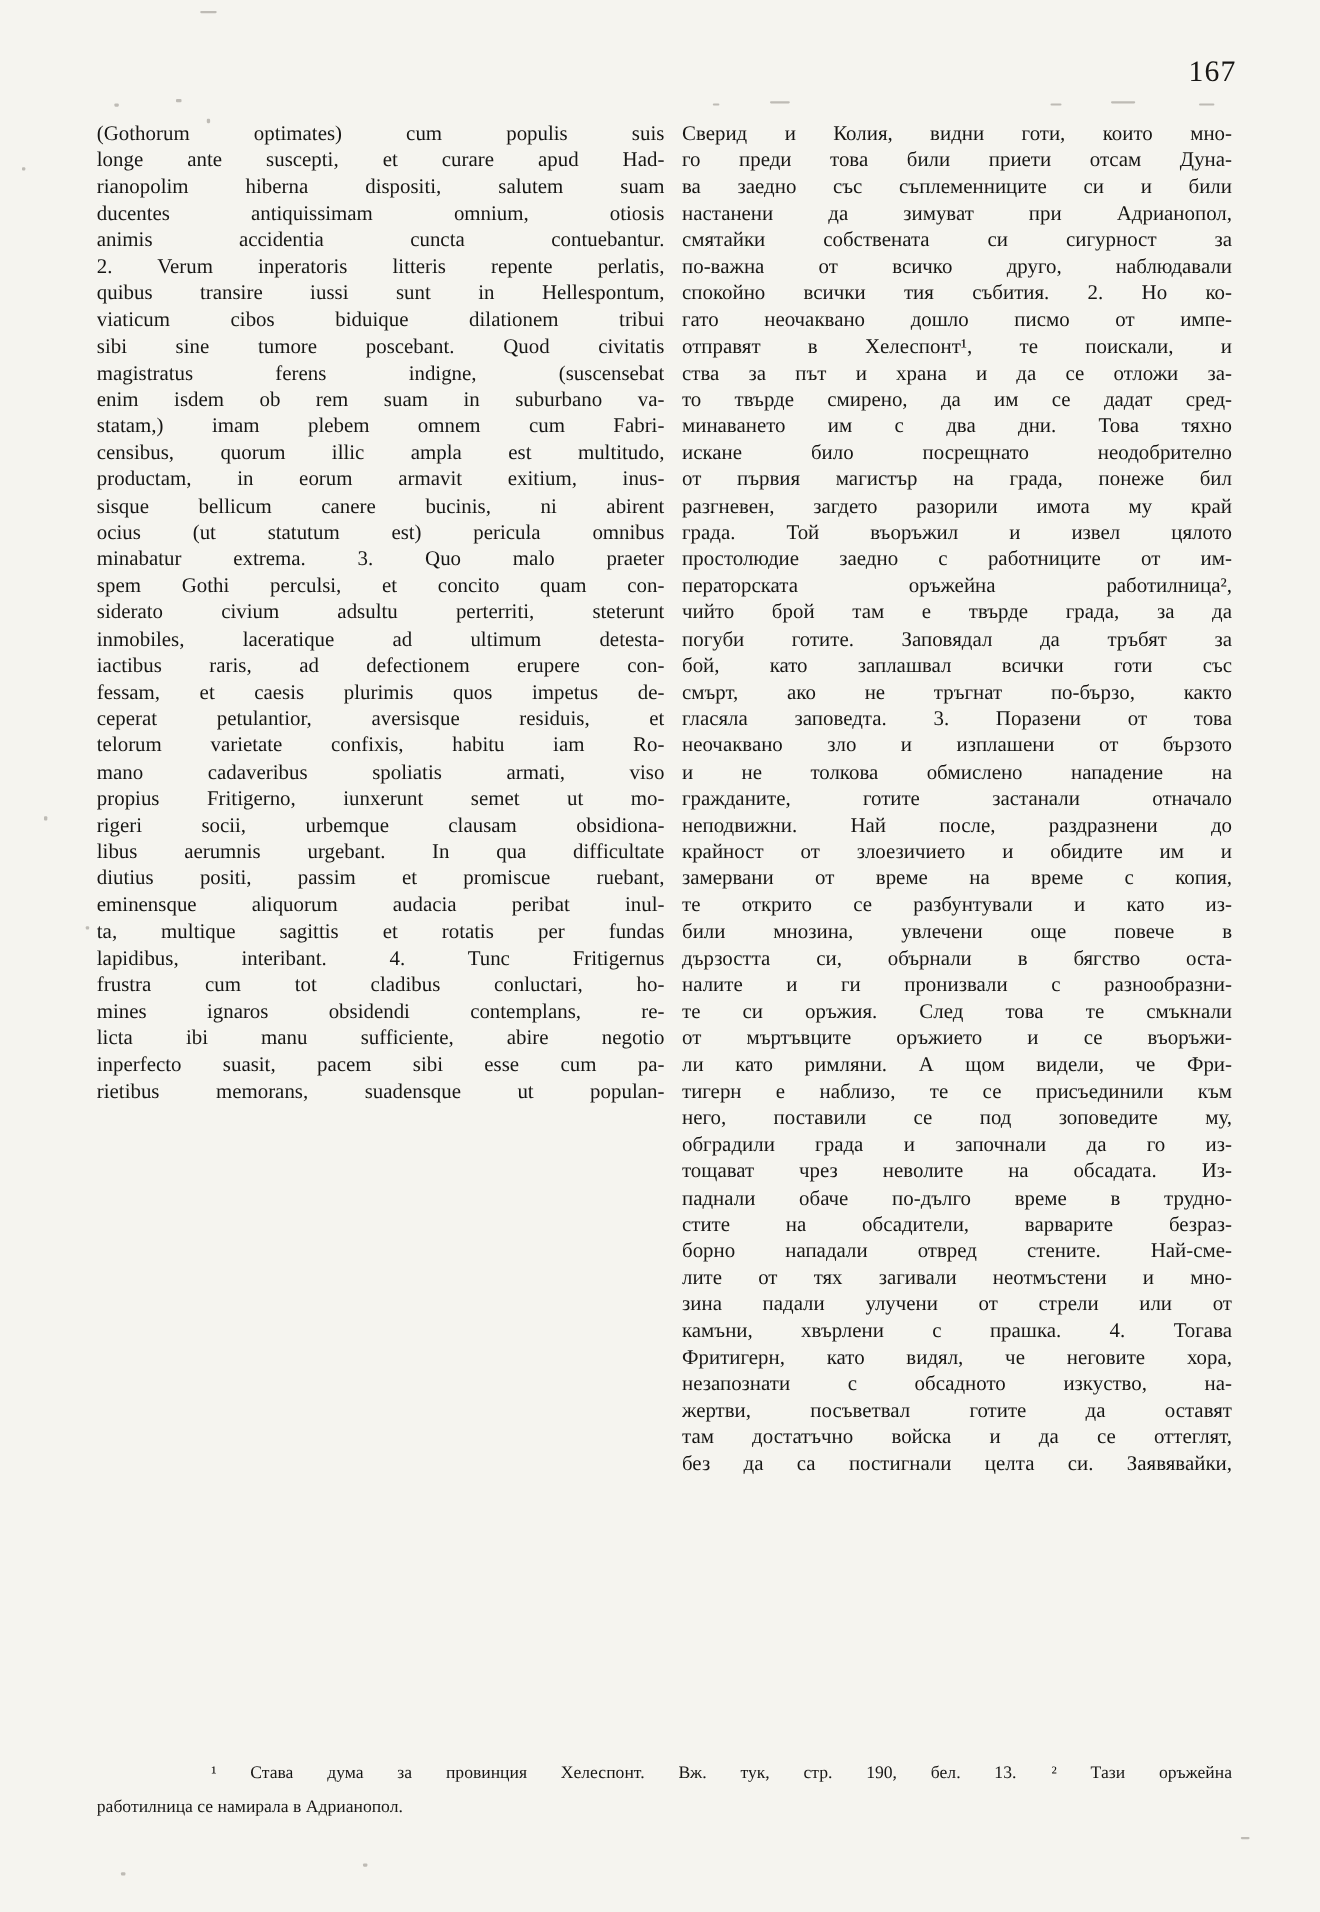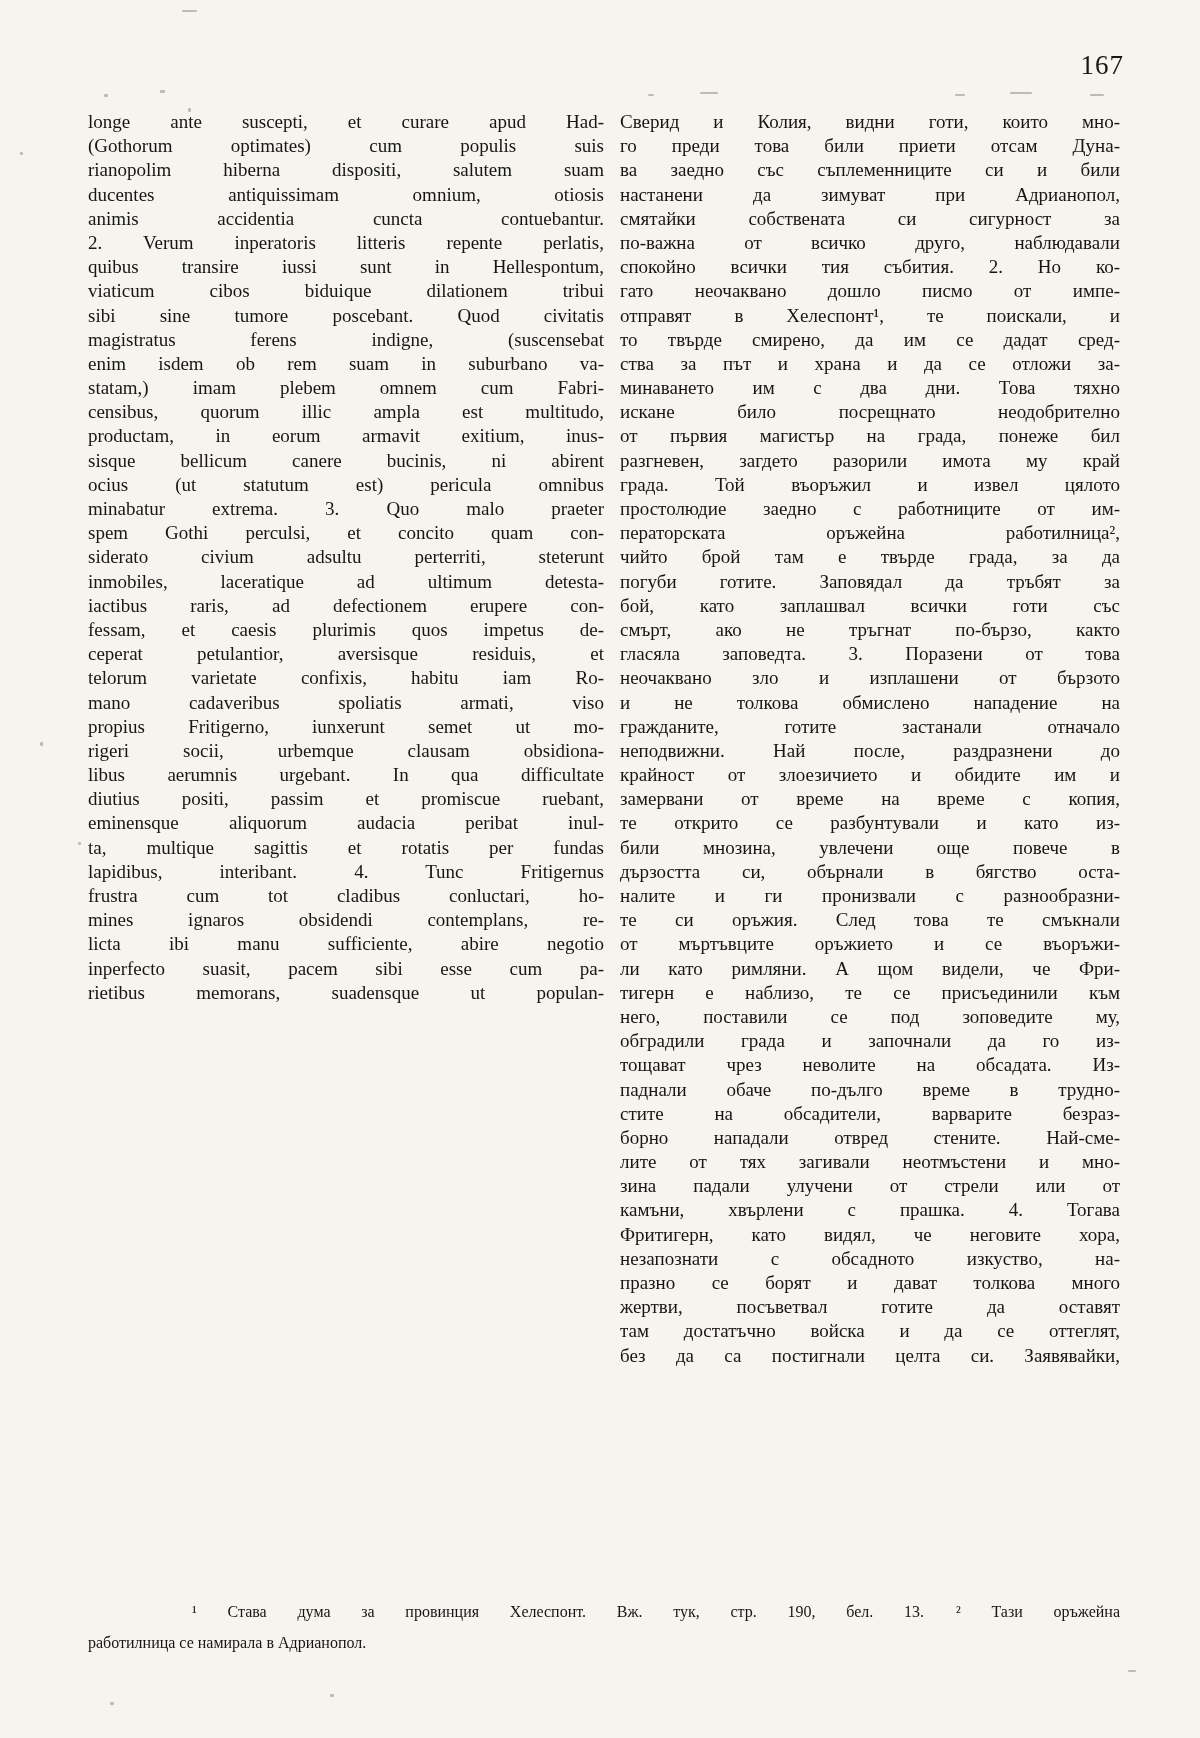--- a/index.html
+++ b/index.html
@@ -71,22 +71,22 @@
 <body>
 
 <div class="page">
 
   <header class="page-header">
     <div class="page-number">167</div>
   </header>
 
   <main class="columns">
     <section class="column latin">
+        <div class="line">(Gothorum optimates) cum populis suis</div>
         <div class="line">longe ante suscepti, et curare apud Had-</div>
-        <div class="line">(Gothorum optimates) cum populis suis</div>
         <div class="line">rianopolim hiberna dispositi, salutem suam</div>
         <div class="line">ducentes antiquissimam omnium, otiosis</div>
         <div class="line">animis accidentia cuncta contuebantur.</div>
         <div class="line">2. Verum inperatoris litteris repente perlatis,</div>
         <div class="line">quibus transire iussi sunt in Hellespontum,</div>
         <div class="line">viaticum cibos biduique dilationem tribui</div>
         <div class="line">sibi sine tumore poscebant. Quod civitatis</div>
         <div class="line">magistratus ferens indigne, (suscensebat</div>
         <div class="line">enim isdem ob rem suam in suburbano va-</div>
         <div class="line">statam,) imam plebem omnem cum Fabri-</div>
@@ -119,22 +119,22 @@
     <section class="column bulgarian">
         <div class="line">Сверид и Колия, видни готи, които мно-</div>
         <div class="line">го преди това били приети отсам Дуна-</div>
         <div class="line">ва заедно със съплеменниците си и били</div>
         <div class="line">настанени да зимуват при Адрианопол,</div>
         <div class="line">смятайки собствената си сигурност за</div>
         <div class="line">по-важна от всичко друго, наблюдавали</div>
         <div class="line">спокойно всички тия събития. 2. Но ко-</div>
         <div class="line">гато неочаквано дошло писмо от импе-</div>
         <div class="line">отправят в Хелеспонт¹, те поискали, и</div>
+        <div class="line">ства за път и храна и да се отложи за-</div>
         <div class="line">то твърде смирено, да им се дадат сред-</div>
-        <div class="line">ства за път и храна и да се отложи за-</div>
         <div class="line">минаването им с два дни. Това тяхно</div>
         <div class="line">искане било посрещнато неодобрително</div>
         <div class="line">от първия магистър на града, понеже бил</div>
         <div class="line">разгневен, загдето разорили имота му край</div>
         <div class="line">града. Той въоръжил и извел цялото</div>
         <div class="line">простолюдие заедно с работниците от им-</div>
         <div class="line">ператорската оръжейна работилница²,</div>
         <div class="line">чийто брой там е твърде града, за да</div>
         <div class="line">погуби готите. Заповядал да тръбят за</div>
         <div class="line">бой, като заплашвал всички готи със</div>
@@ -158,21 +158,20 @@
         <div class="line">обградили града и започнали да го из-</div>
         <div class="line">тощават чрез неволите на обсадата. Из-</div>
         <div class="line">паднали обаче по-дълго време в трудно-</div>
         <div class="line">стите на обсадители, варварите безраз-</div>
         <div class="line">борно нападали отвред стените. Най-сме-</div>
         <div class="line">лите от тях загивали неотмъстени и мно-</div>
         <div class="line">зина падали улучени от стрели или от</div>
         <div class="line">камъни, хвърлени с прашка. 4. Тогава</div>
         <div class="line">Фритигерн, като видял, че неговите хора,</div>
         <div class="line">незапознати с обсадното изкуство, на-</div>
-        <div class="line">празно се борят и дават толкова много</div>
         <div class="line">жертви, посъветвал готите да оставят</div>
         <div class="line">там достатъчно войска и да се оттеглят,</div>
         <div class="line">без да са постигнали целта си. Заявявайки,</div>
       </section>
   </main>
 
   <footer class="footnotes">
     <div class="footnote-line first">¹ Става дума за провинция Хелеспонт. Вж. тук, стр. 190, бел. 13.  ² Тази оръжейна</div>
     <div class="footnote-line">работилница се намирала в Адрианопол.</div>
   </footer>

